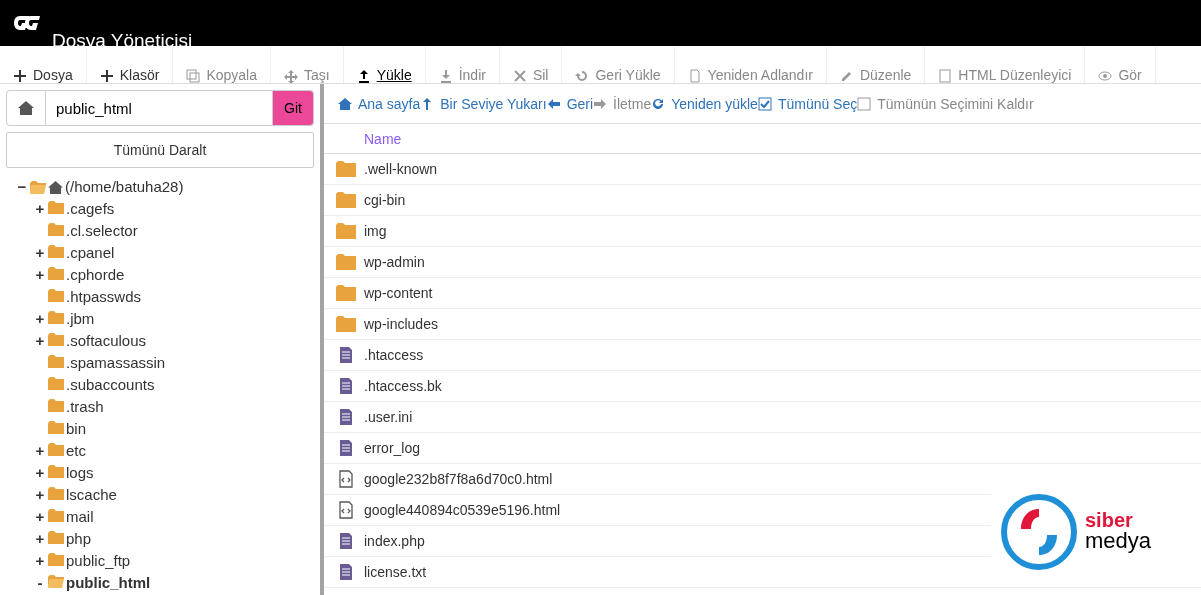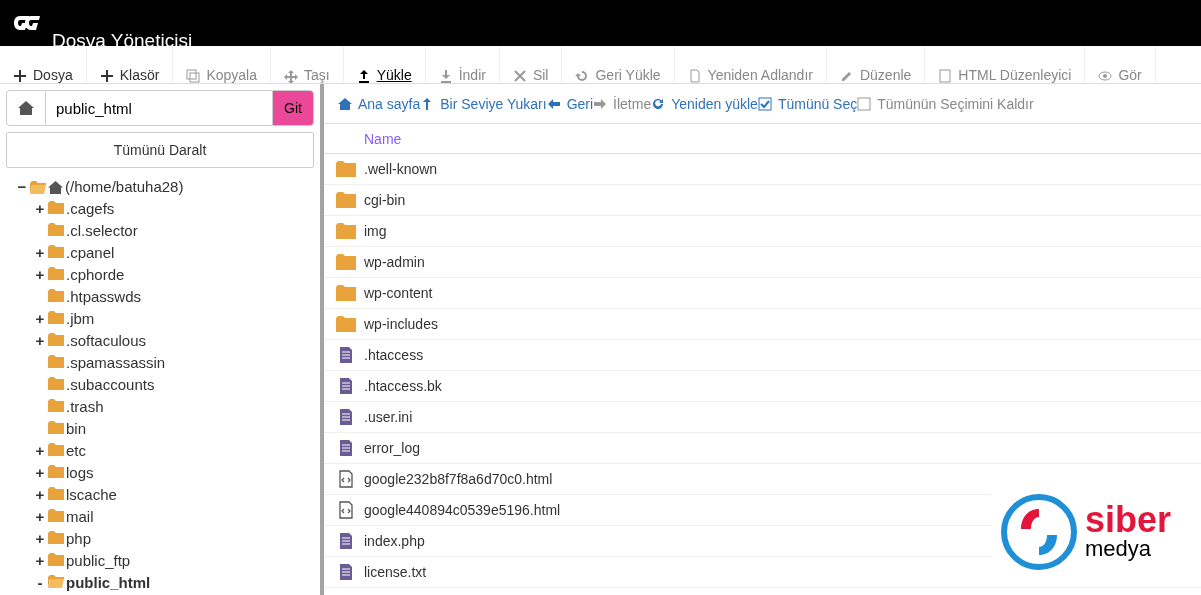--- a/index.html
+++ b/index.html
@@ -42,21 +42,21 @@
 
 .table-head { height: 30px; display: flex; align-items: center; border-bottom: 1px solid #ddd; padding-left: 40px; color: #8b5cf6; font-weight: 500; }
 
 .file-list { overflow: hidden; }
 .file-row { height: 31px; display: flex; align-items: center; border-bottom: 1px solid #eee; padding-left: 4px; cursor: pointer; }
 .file-row .icon-cell { width: 36px; display: flex; justify-content: center; }
 .file-row .name-cell { padding-left: 0; font-size: 14px; }
 
 .watermark { position: absolute; right: 0; bottom: 10px; width: 210px; height: 106px; pointer-events: none; display: flex; align-items: center; gap: 8px; background: #fff; padding: 10px; }
 .watermark .wm-circle { width: 76px; height: 76px; border-radius: 50%; border: 6px solid #1f90d8; display: flex; align-items: center; justify-content: center; position:relative; }
-.watermark .wm-text .t1 { color: #e2163a; font-weight: 700; font-size: 36px; line-height: 1; }
+.watermark .wm-text .t1 { color: #e2163a; font-weight: 700; font-size: 20px; line-height: 1; }
 .watermark .wm-text .t2 { color: #000000; font-size: 22px; margin-top: -2px; }
 .folder-svg-open { fill: #e8a33d; }
 </style>
 </head>
 <body>
 
 <div class="header">
   <svg class="cp-logo" viewBox="0 0 30 22">
       <path d="M8 4 C4 4 2 7 2 11 C2 15 4 18 8 18 L13 18 L15 11 L10 11 L9 14 L8 14 C6.5 14 6 12.5 6 11 C6 9.5 6.5 8 8 8 L16 8 L17 4 Z M19 4 C15 4 13 7 13 11 C13 15 15 18 19 18 L24 18 L26 11 L21 11 L20 14 L19 14 C17.5 14 17 12.5 17 11 C17 9.5 17.5 8 19 8 L27 8 L28 4 Z" fill="#fff"></path>
     </svg>

